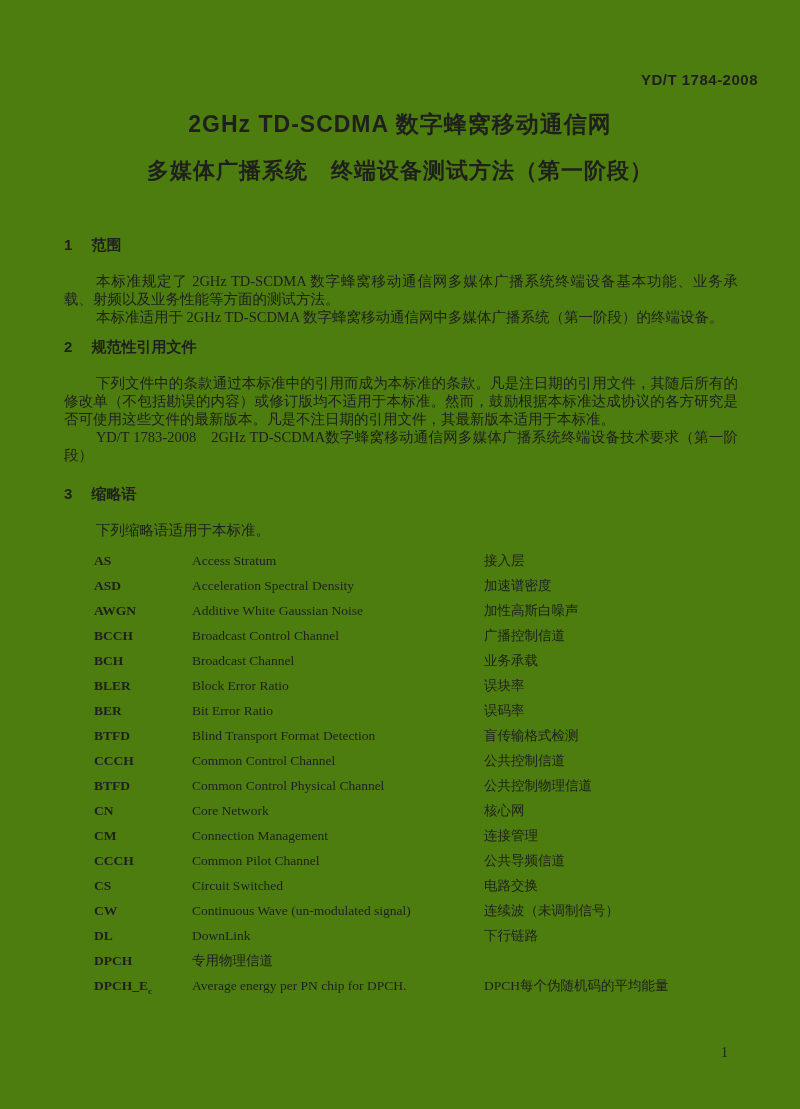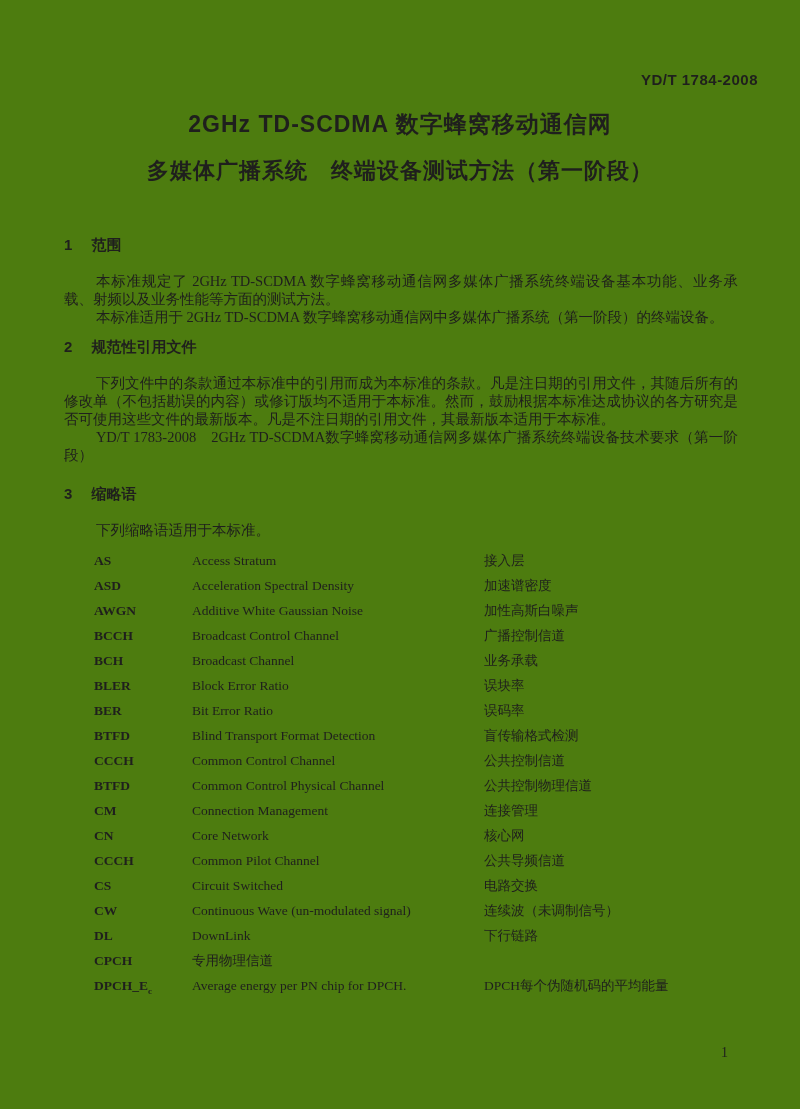--- a/index.html
+++ b/index.html
@@ -190,32 +190,32 @@
             <span class="col-zh">公共控制信道</span>
           </div>
 
           <div class="abbr-row">
             <span class="col-abbr"><span>BTFD</span><sub class="abbr-sub"></sub></span>
             <span class="col-en">Common Control Physical Channel</span>
             <span class="col-zh">公共控制物理信道</span>
           </div>
 
           <div class="abbr-row">
+            <span class="col-abbr"><span>CN</span><sub class="abbr-sub"></sub></span>
+            <span class="col-en">Core Network</span>
+            <span class="col-zh">核心网</span>
+          </div>
+
+          <div class="abbr-row">
             <span class="col-abbr"><span>CM</span><sub class="abbr-sub"></sub></span>
             <span class="col-en">Connection Management</span>
             <span class="col-zh">连接管理</span>
           </div>
 
           <div class="abbr-row">
-            <span class="col-abbr"><span>CN</span><sub class="abbr-sub"></sub></span>
-            <span class="col-en">Core Network</span>
-            <span class="col-zh">核心网</span>
-          </div>
-
-          <div class="abbr-row">
             <span class="col-abbr"><span>CCCH</span><sub class="abbr-sub"></sub></span>
             <span class="col-en">Common Pilot Channel</span>
             <span class="col-zh">公共导频信道</span>
           </div>
 
           <div class="abbr-row">
             <span class="col-abbr"><span>CS</span><sub class="abbr-sub"></sub></span>
             <span class="col-en">Circuit Switched</span>
             <span class="col-zh">电路交换</span>
           </div>
@@ -226,21 +226,21 @@
             <span class="col-zh">连续波（未调制信号）</span>
           </div>
 
           <div class="abbr-row">
             <span class="col-abbr"><span>DL</span><sub class="abbr-sub"></sub></span>
             <span class="col-en">DownLink</span>
             <span class="col-zh">下行链路</span>
           </div>
 
           <div class="abbr-row">
-            <span class="col-abbr"><span>CPCH</span><sub class="abbr-sub"></sub></span>
+            <span class="col-abbr"><span>DPCH</span><sub class="abbr-sub"></sub></span>
             <span class="col-zh">专用物理信道</span>
           </div>
 
           <div class="abbr-row">
             <span class="col-abbr"><span>DPCH_E</span><sub class="abbr-sub">c</sub></span>
             <span class="col-en">Average energy per PN chip for DPCH.</span>
             <span class="col-zh">DPCH每个伪随机码的平均能量</span>
           </div>
         </div>
     </div>

